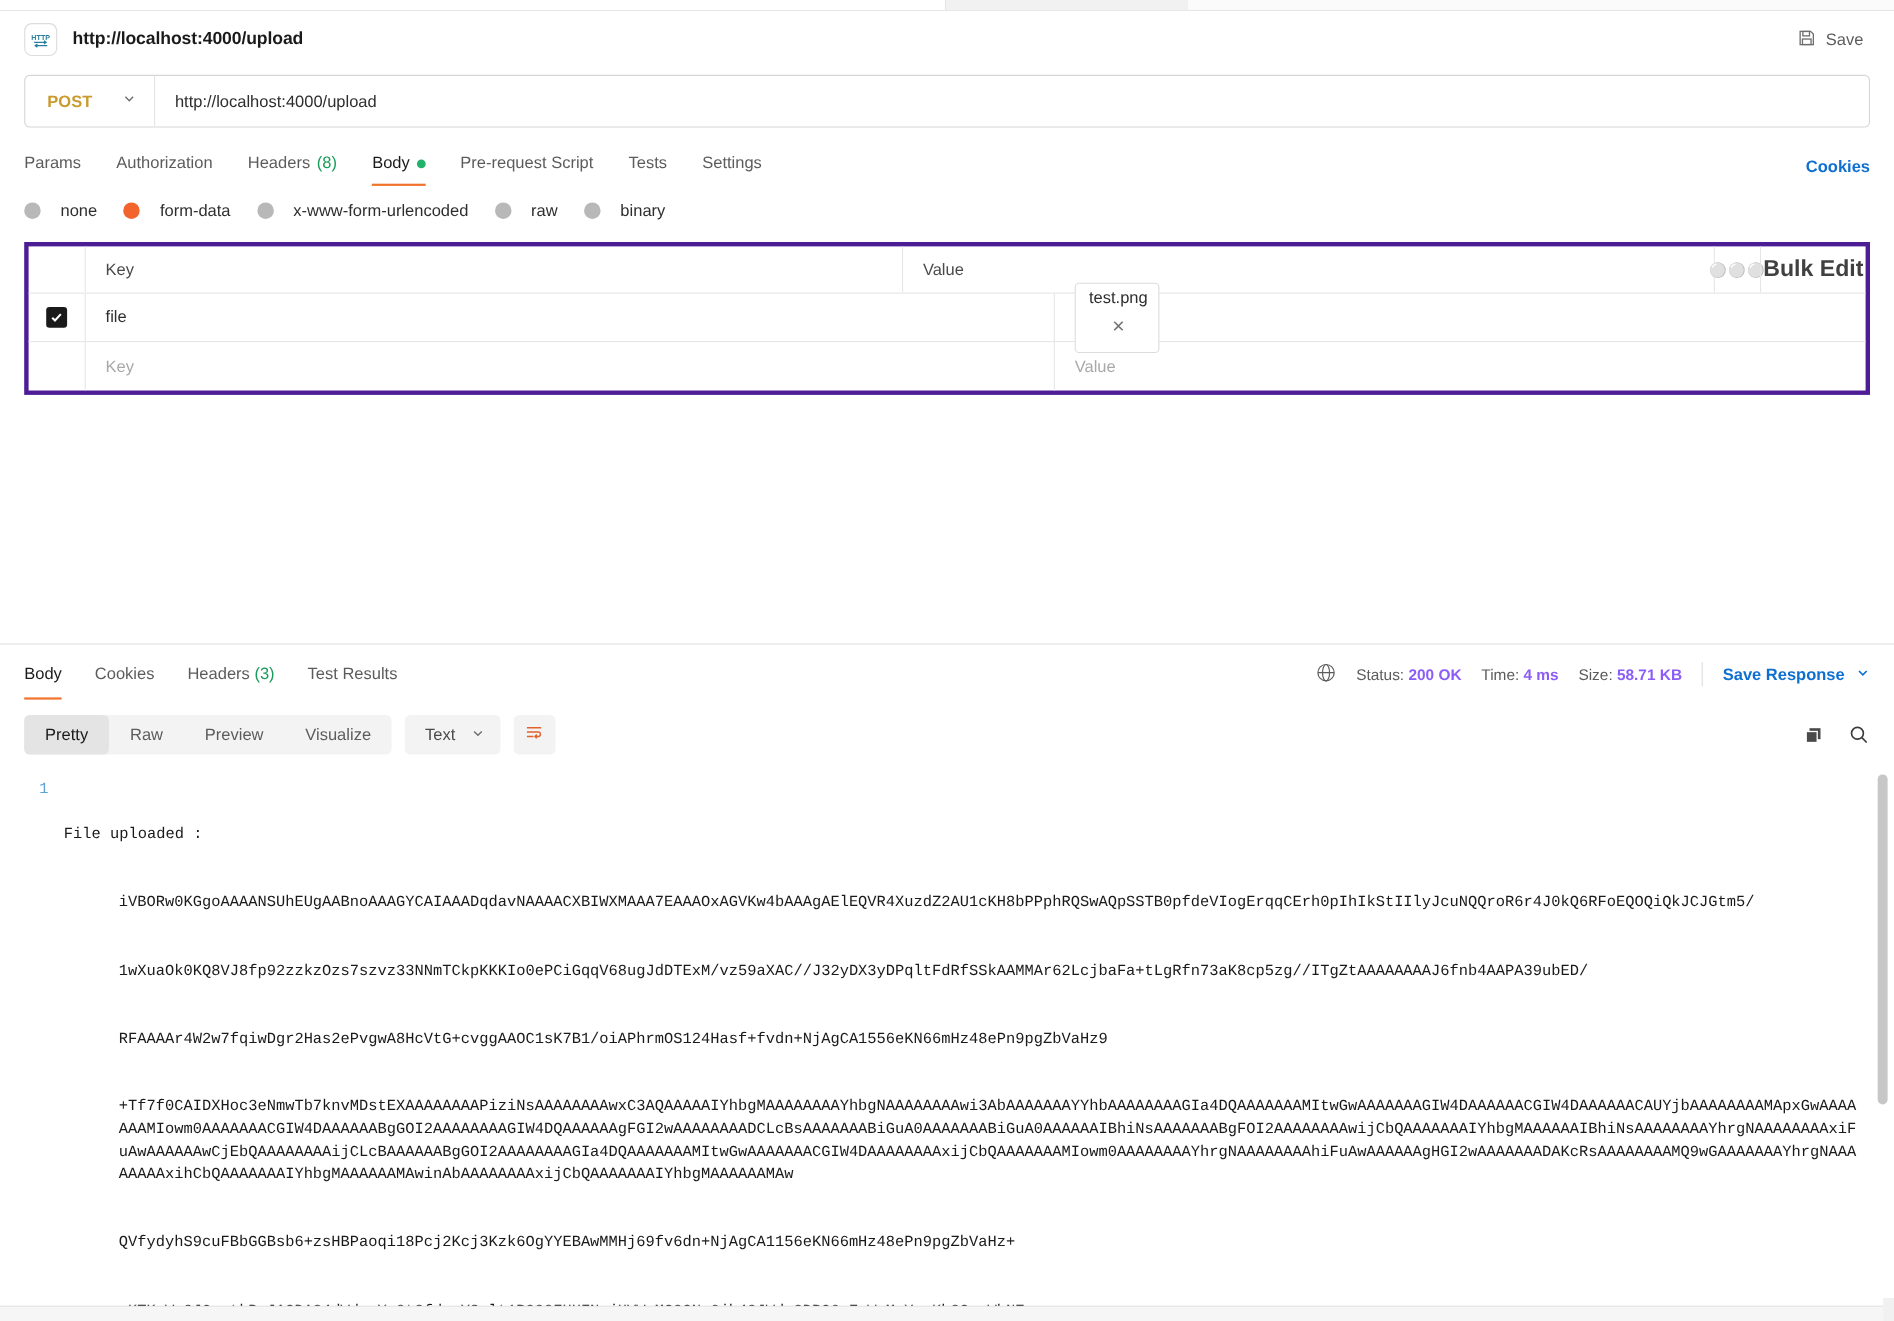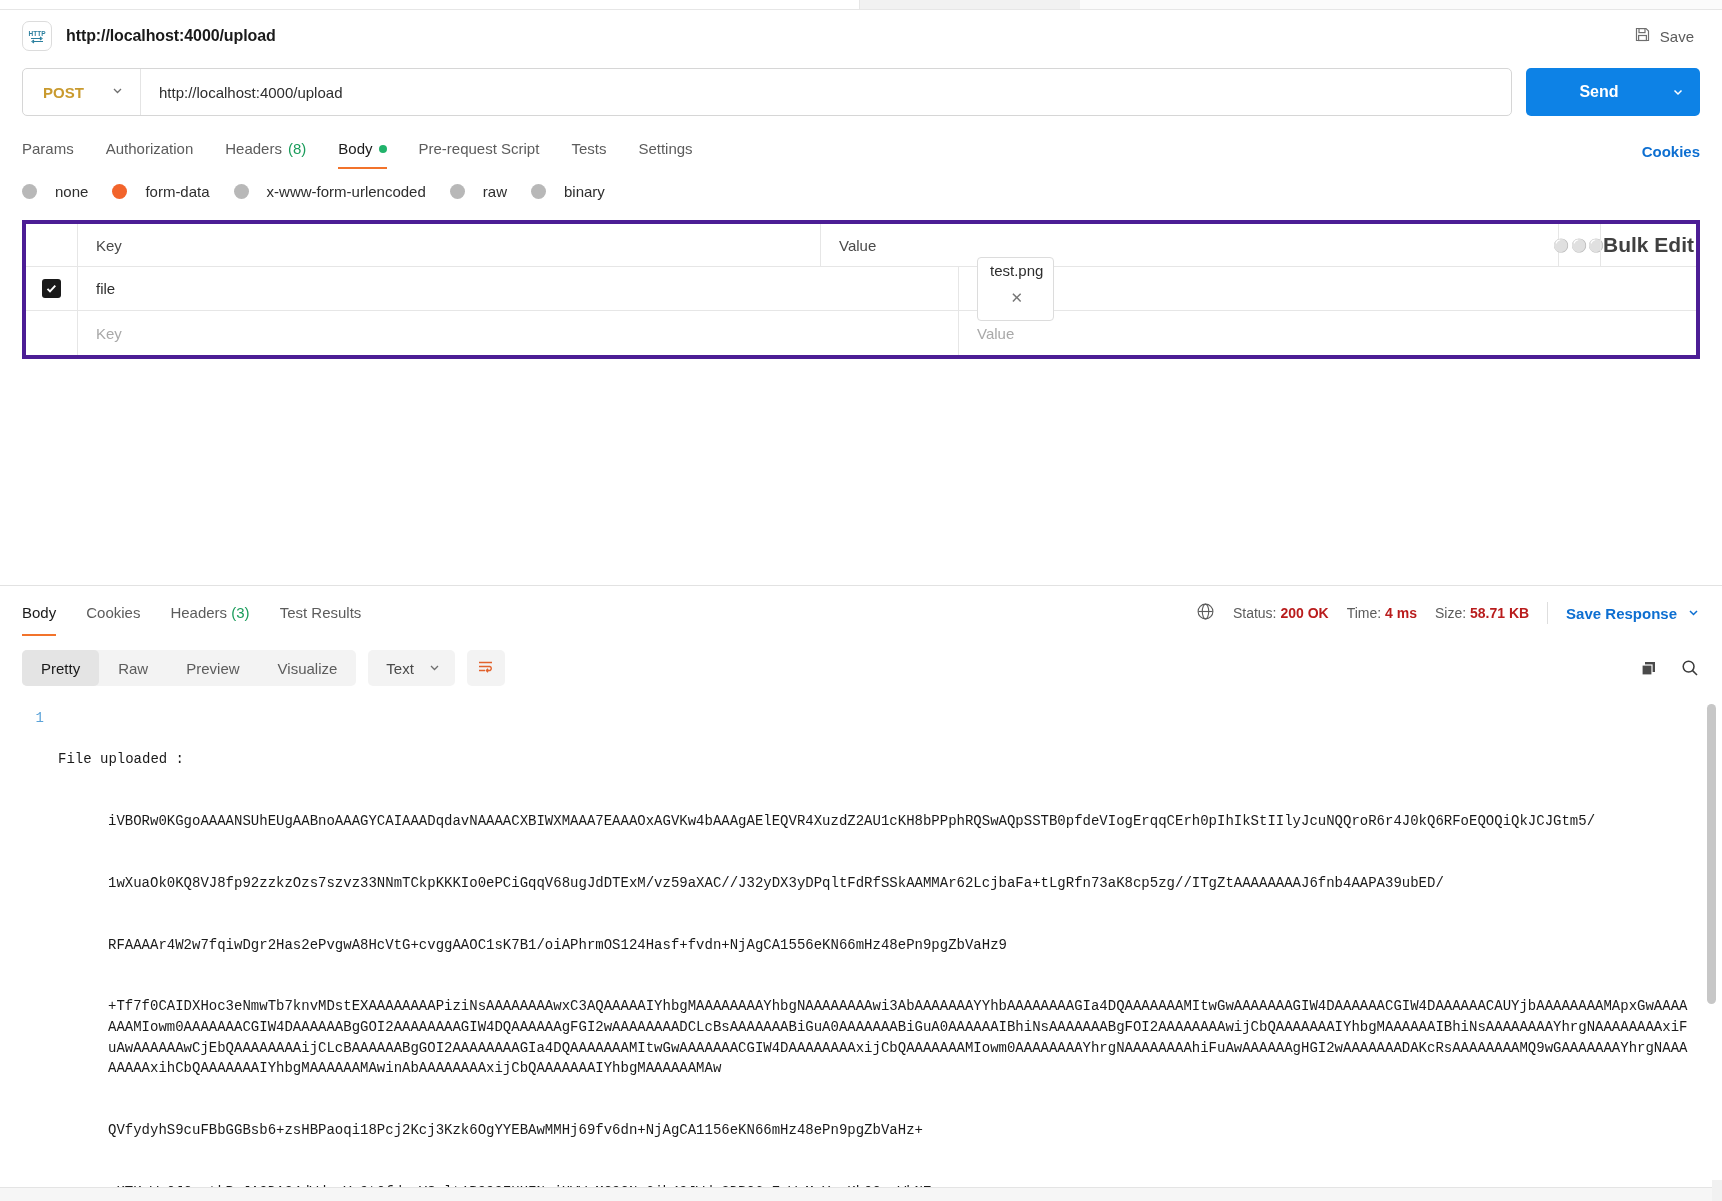--- a/index.html
+++ b/index.html
@@ -134,21 +134,21 @@
   .rstab {
     font-size: 15px; color: #5c5c5c; padding: 14px 0 15px 0;
     margin-right: 30px; cursor: pointer; position: relative; white-space: nowrap;
   }
   .rstab.active { color: #1a1a1a; font-weight: normal; }
   .rstab.active::after {
     content: ""; position: absolute; left: 0; right: 0; bottom: 0;
     height: 2px; background: #f2732b;
   }
   .statusgrp { display: flex; align-items: center; gap: 18px; font-size: 14px; color: #5c5c5c; }
-  .stat-val { color: #b91c1c; font-weight: bold; }
+  .stat-val { color: #8b5cf6; font-weight: bold; }
   .vdiv { width: 1px; height: 22px; background: #dedede; }
   .saveresp { font-size: 15px; color: #0d6fd1; font-weight: bold; cursor: pointer; display: flex; align-items: center; gap: 10px; }
 
   .resptoolbar {
     height: 56px; display: flex; align-items: center;
     padding: 0 22px; gap: 12px; flex: 0 0 auto;
   }
   .seg { display: flex; align-items: center; background: #f3f3f3; border-radius: 5px; height: 36px; }
   .segi { font-size: 15px; color: #5c5c5c; padding: 0 19px; height: 36px; display: flex; align-items: center; cursor: pointer; border-radius: 5px; }
   .segi.active { background: #e4e4e4; color: #1a1a1a; }
@@ -220,28 +220,20 @@
       <div class="method-sel">
         <span class="method-label">POST</span>
         <span>
           <svg width="13" height="13" viewBox="0 0 13 13" fill="none" stroke="#6e6e6e" stroke-width="1.3">
             <path d="M3 5 l3.5 3.5 L10 5"></path>
           </svg>
         </span>
       </div>
       <div class="url-text">http://localhost:4000/upload</div>
     </div>
-    <div class="send-btn">
-      <span class="send-label">Send</span>
-      <span class="send-caret">
-        <svg width="14" height="14" viewBox="0 0 14 14" fill="none" stroke="#ffffff" stroke-width="1.5">
-          <path d="M3.5 5.5 L7 9 l3.5 -3.5"></path>
-        </svg>
-      </span>
-    </div>
   </div>
 
   <div class="reqtabs">
     <div class="rtab">
       <span>Params</span>
     </div>
     <div class="rtab">
       <span>Authorization</span>
     </div>
     <div class="rtab">

